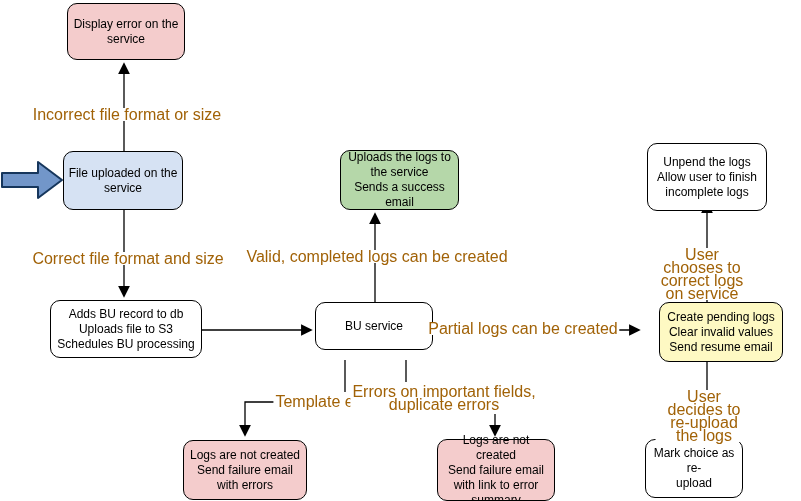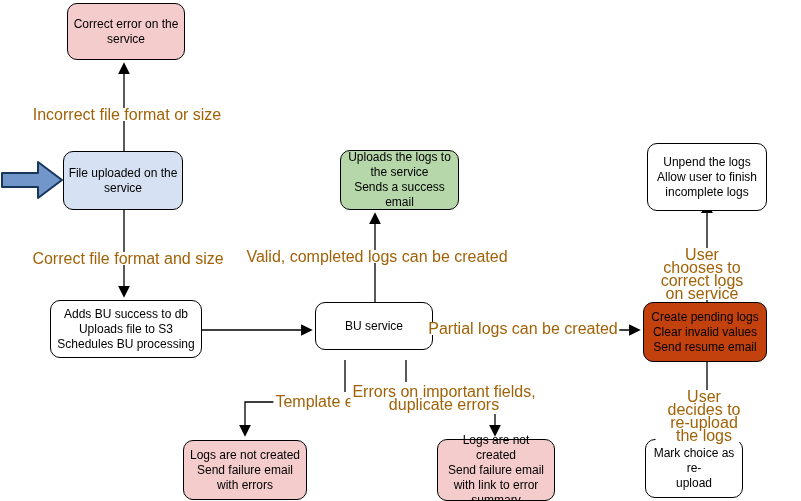--- a/index.html
+++ b/index.html
@@ -22,21 +22,21 @@
     text-align:center;
     white-space:pre-line;
     font-size:12px;
     line-height:15px;
     color:#000000;
     padding:1px 3px;
   }
   .fill-pink{background:#F4CCCC;}
   .fill-blue{background:#D6E2F3;}
   .fill-green{background:#B5D7A9;margin-left:24px;}
-  .fill-yellow{background:#c2410c;}
+  .fill-yellow{background:#fef9c3;margin-left:16px;}
   .fill-white{background:#FFFFFF;}
   .elabel{
     position:absolute;
     transform:translateX(-50%);
     background:#ffffff;
     font-size:16px;
     line-height:13px;
     white-space:pre-line;
     text-align:center;
     color:#a16207;
@@ -63,27 +63,27 @@
       <path d="M345,360 L345,392"></path>
       <path d="M296,402 L245,402 L245,435" marker-end="url(#arr)"></path>
       <path d="M406,360 L406,382"></path>
       <path d="M495,414 L495,435" marker-end="url(#arr)"></path>
       <path d="M707,302 L707,203" marker-end="url(#arr)"></path>
       <path d="M707,362 L707,435" marker-end="url(#arr)"></path>
     </g>
     <polygon points="2,173 38,173 38,162 62,180 38,198 38,187 2,187" fill="#7296C9" stroke="#16365C" stroke-width="2" stroke-linejoin="round"></polygon>
   </svg>
 
-  <div class="node fill-pink" style="left:67px;  top:3px;   width:118px; height:57px;">Correct error on the
+  <div class="node fill-pink" style="left:67px;  top:3px;   width:118px; height:57px;">Display error on the
 service</div>
 
   <div class="node fill-blue" style="left:63px;  top:151px; width:120px; height:59px;">File uploaded on the
 service</div>
 
-  <div class="node fill-white" style="left:50px;  top:300px; width:152px; height:58px;">Adds BU success to db
+  <div class="node fill-white" style="left:50px;  top:300px; width:152px; height:58px;">Adds BU record to db
 Uploads file to S3
 Schedules BU processing</div>
 
   <div class="node fill-white" style="left:315px; top:302px; width:118px; height:48px;">BU service</div>
 
   <div class="node fill-green" style="left:316px; top:150px; width:119px; height:60px;">Uploads the logs to
 the service
 Sends a success
 email</div>
 

